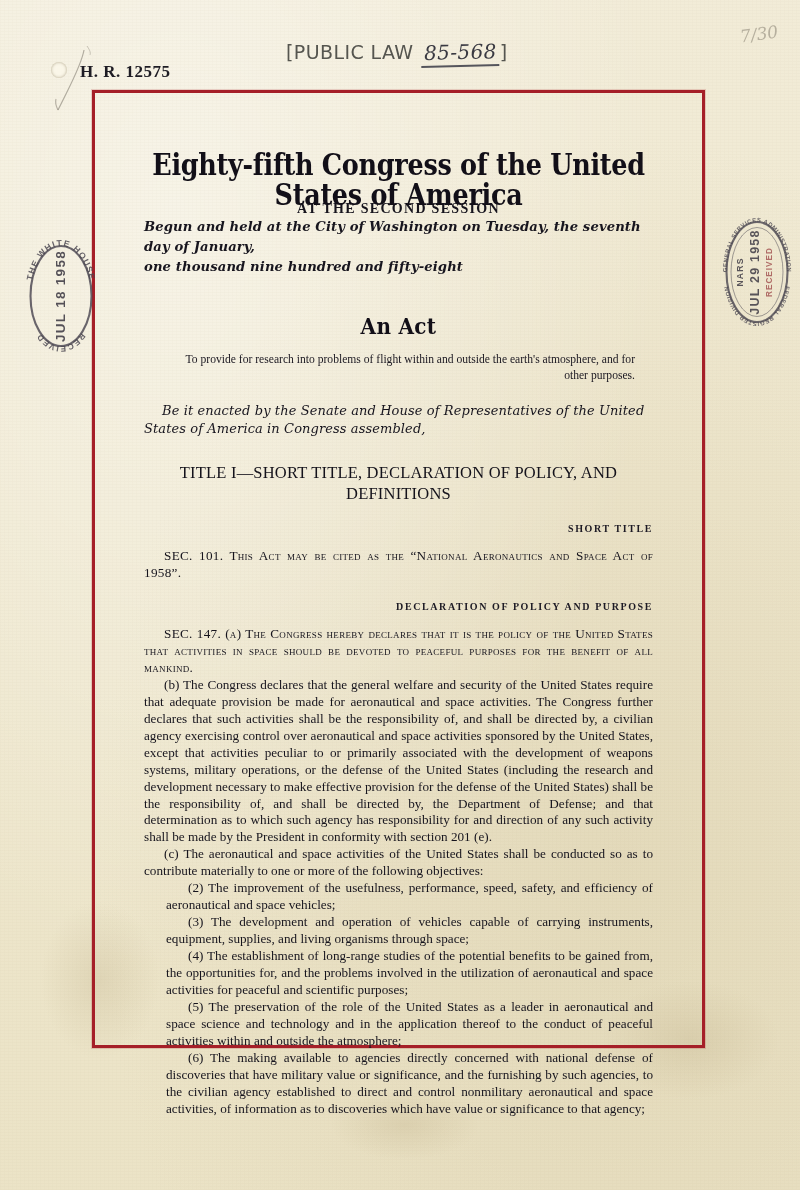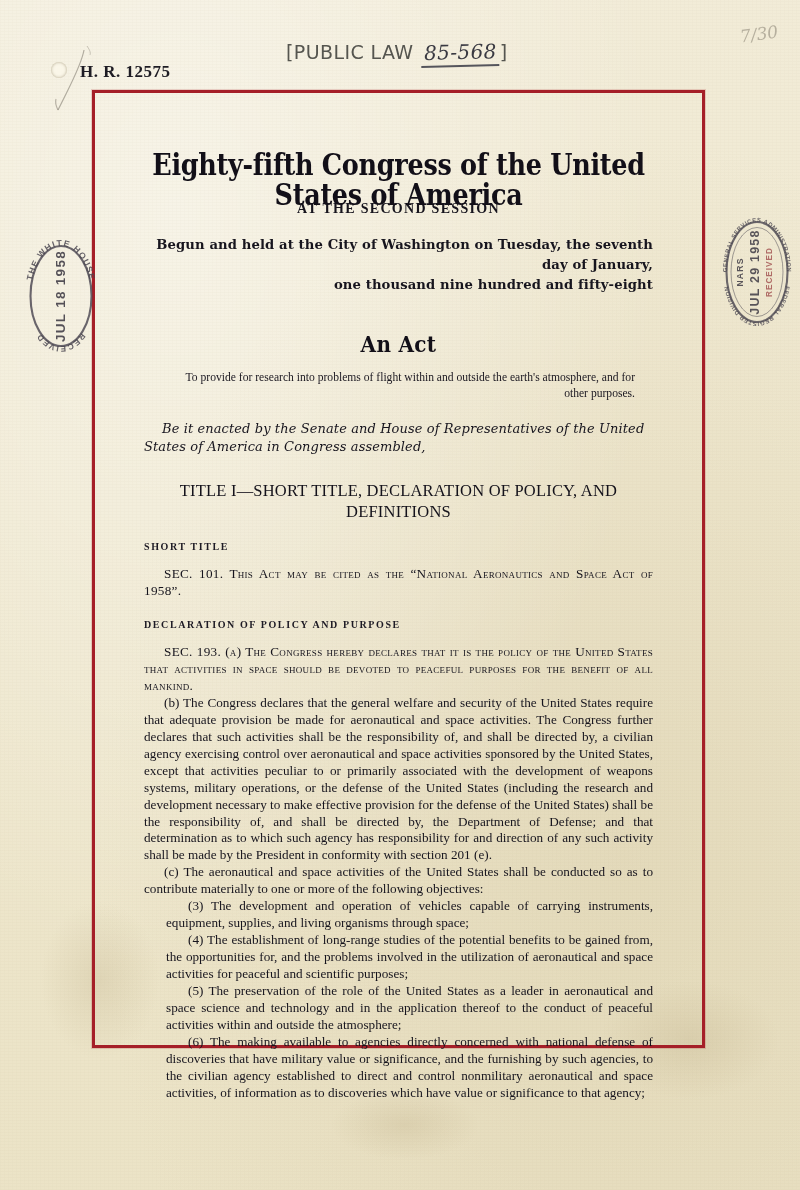--- a/index.html
+++ b/index.html
@@ -144,26 +144,26 @@
   .session {
     text-align: center;
     font-family: "Liberation Serif", serif;
     font-weight: bold;
     font-size: 14px;
     letter-spacing: 1.3px;
     color: #16141d;
   }
 
   .begun {
-    text-align: right;
-    font-family: "DejaVu Serif", serif;
+    text-align: left;
+    font-family: "DejaVu Serif", serif;
+    font-style: italic;
     font-weight: bold;
     font-size: 13.2px;
     line-height: 1.5;
-    margin-top: 18px;
     letter-spacing: .1px;
     color: #17151e;
   }
 
   .an-act {
     text-align: center;
     font-family: "DejaVu Serif", serif;
     font-weight: bold;
     font-size: 20px;
     margin-top: 36px;
@@ -198,21 +198,21 @@
     text-align: center;
     font-family: "Liberation Serif", serif;
     font-size: 16.5px;
     line-height: 1.28;
     margin-top: 24px;
     letter-spacing: .2px;
     color: #14121b;
   }
 
   .subhead {
-    text-align: left;
+    text-align: right;
     font-family: "Liberation Serif", serif;
     font-size: 10px;
     font-weight: bold;
     letter-spacing: 1.6px;
     margin-top: 19px;
     color: #1d1a24;
   }
 
   .body-p {
     font-family: "Liberation Serif", serif;
@@ -300,26 +300,27 @@
     <div class="enacting">Be it enacted by the Senate and House of Representatives of the United States of America in Congress assembled,</div>
 
     <div class="title-heading">TITLE I—SHORT TITLE, DECLARATION OF POLICY, AND DEFINITIONS</div>
 
     <div class="subhead">SHORT TITLE</div>
 
     <p class="body-p lead"><span class="ind"></span><span class="sec-label">SEC. 101. This Act may be cited as the “National Aeronautics and Space Act of 1958”.</span></p>
 
     <div class="subhead">DECLARATION OF POLICY AND PURPOSE</div>
 
-    <p class="body-p lead"><span class="ind"></span><span class="sec-label">SEC. 193. (a) The Congress hereby declares that it is the policy of the United States that activities in space should be devoted to peaceful purposes for the benefit of all mankind.</span></p>
+    <p class="body-p lead"><span class="ind"></span><span class="sec-label">SEC. 147. (a) The Congress hereby declares that it is the policy of the United States that activities in space should be devoted to peaceful purposes for the benefit of all mankind.</span></p>
 
     <p class="body-p cont"><span class="ind"></span><span>(b) The Congress declares that the general welfare and security of the United States require that adequate provision be made for aeronautical and space activities. The Congress further declares that such activities shall be the responsibility of, and shall be directed by, a civilian agency exercising control over aeronautical and space activities sponsored by the United States, except that activities peculiar to or primarily associated with the development of weapons systems, military operations, or the defense of the United States (including the research and development necessary to make effective provision for the defense of the United States) shall be the responsibility of, and shall be directed by, the Department of Defense; and that determination as to which such agency has responsibility for and direction of any such activity shall be made by the President in conformity with section 201 (e).</span></p>
 
     <p class="body-p cont"><span class="ind"></span><span>(c) The aeronautical and space activities of the United States shall be conducted so as to contribute materially to one or more of the following objectives:</span></p>
 
+    <p class="numbered"><span class="ind2"></span><span>(2) The improvement of the usefulness, performance, speed, safety, and efficiency of aeronautical and space vehicles;</span></p>
     <p class="numbered"><span class="ind2"></span><span>(3) The development and operation of vehicles capable of carrying instruments, equipment, supplies, and living organisms through space;</span></p>
     <p class="numbered"><span class="ind2"></span><span>(4) The establishment of long-range studies of the potential benefits to be gained from, the opportunities for, and the problems involved in the utilization of aeronautical and space activities for peaceful and scientific purposes;</span></p>
     <p class="numbered"><span class="ind2"></span><span>(5) The preservation of the role of the United States as a leader in aeronautical and space science and technology and in the application thereof to the conduct of peaceful activities within and outside the atmosphere;</span></p>
     <p class="numbered"><span class="ind2"></span><span>(6) The making available to agencies directly concerned with national defense of discoveries that have military value or significance, and the furnishing by such agencies, to the civilian agency established to direct and control nonmilitary aeronautical and space activities, of information as to discoveries which have value or significance to that agency;</span></p>
 
   </div>
 
   <div class="stamp stamp-left">
     <svg viewBox="0 0 78 112" width="78" height="112">
       <defs>

